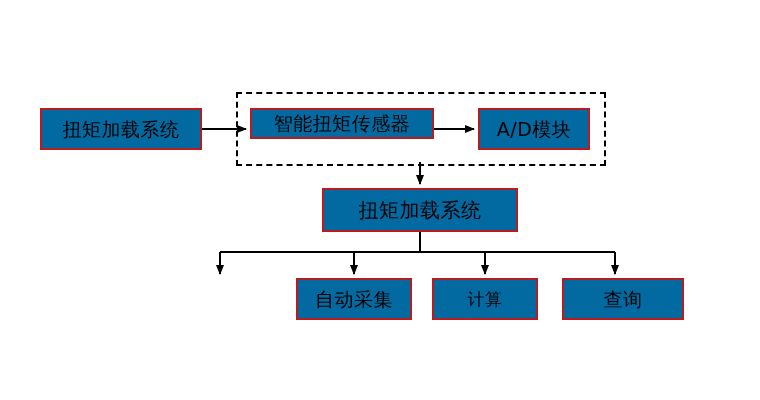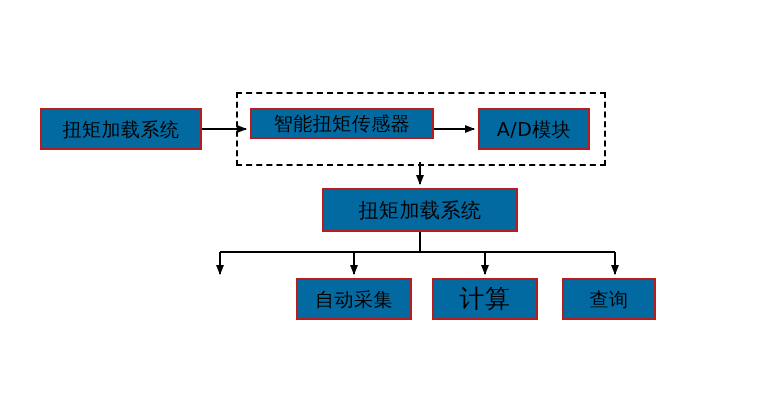--- a/index.html
+++ b/index.html
@@ -65,24 +65,24 @@
   #node-touch-instrument {
     left: 322px; top: 188px;  width: 196px; height: 44px;  font-size: 20px;
   }
   #node-auto-collect {
     left: 162px; top: 278px;  width: 116px; height: 42px;  font-size: 19px;
   }
   #node-auto-storage {
     left: 296px; top: 278px;  width: 116px; height: 42px;  font-size: 19px;
   }
   #node-calculate {
-    left: 432px; top: 278px;  width: 106px; height: 42px;  font-size: 25px;
+    left: 432px; top: 278px;  width: 106px; height: 42px;  font-size: 17px;
   }
   #node-query {
-    left: 562px; top: 278px;  width: 94px; height: 42px;  font-size: 19px;
+    left: 562px; top: 278px;  width: 122px; height: 42px;  font-size: 19px;
   }
 
   #connectors {
     position: absolute;
     left: 0;
     top: 0;
     width: 760px;
     height: 400px;
     z-index: 2;
   }

